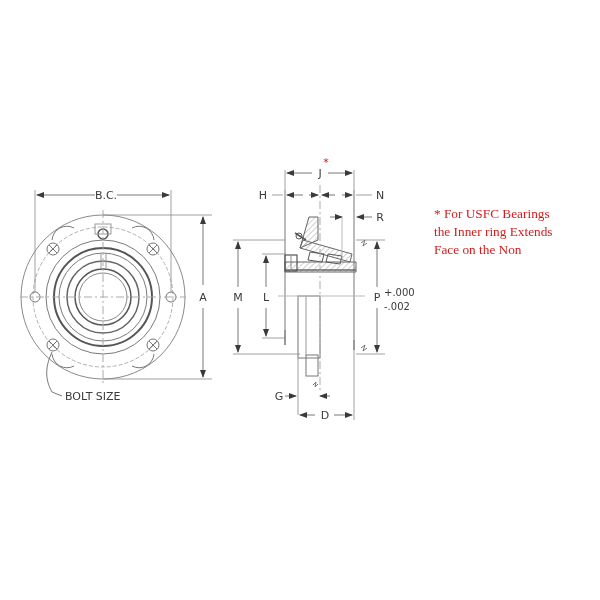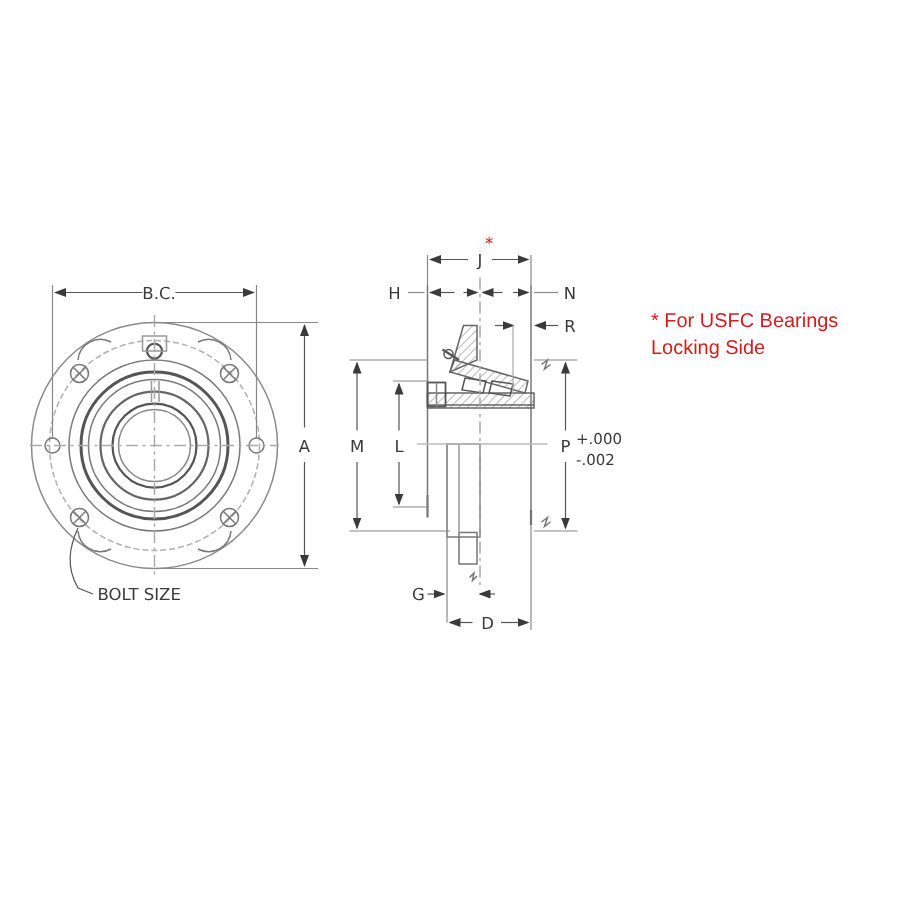--- a/index.html
+++ b/index.html
@@ -3,21 +3,21 @@
   <meta charset="utf-8">
   <style>
     html, body { margin: 0; padding: 0; background: #ffffff; }
     body { width: 600px; height: 600px; position: relative; overflow: hidden; font-family: "DejaVu Sans", sans-serif; }
     #drawing { position: absolute; left: 0; top: 0; width: 600px; height: 600px; }
     .lbl { font-family: "DejaVu Sans", sans-serif; font-size: 11px; fill: #3a3a3a; }
     .lbl-sm { font-family: "DejaVu Sans", sans-serif; font-size: 10px; fill: #3a3a3a; }
     .star { font-family: "DejaVu Sans", sans-serif; font-size: 11px; fill: #d01818; }
     .note {
       position: absolute; left: 434px; top: 205px; width: 160px;
-      font-family: Liberation Sans, sans-serif; font-size: 13.3px; line-height: 18px;
+      font-family: Liberation Serif, serif; font-size: 13.3px; line-height: 18px;
       color: #d41c1c;
     }
     .note div { white-space: nowrap; }
   </style>
 </head>
 <body>
 
 <svg id="drawing" viewBox="0 0 600 600" xmlns="http://www.w3.org/2000/svg">
   <defs>
     <marker id="arr" markerWidth="8" markerHeight="6" refX="7" refY="3" orient="auto" markerUnits="userSpaceOnUse">
@@ -178,14 +178,15 @@
   <text class="lbl" x="266" y="301" text-anchor="middle">L</text>
   <text class="lbl" x="377" y="301" text-anchor="middle">P</text>
   <text class="lbl-sm" x="384" y="296">+.000</text>
   <text class="lbl-sm" x="384" y="310">-.002</text>
   <text class="lbl" x="279" y="400" text-anchor="middle">G</text>
   <text class="lbl" x="325" y="419" text-anchor="middle">D</text>
 </svg>
 
 <div class="note">
   <div>* For USFC Bearings</div>
-  <div>Locking Side</div>
+  <div>the Inner ring Extends</div>
+  <div>Face on the Non</div>
 </div>
 
 </body></html>

